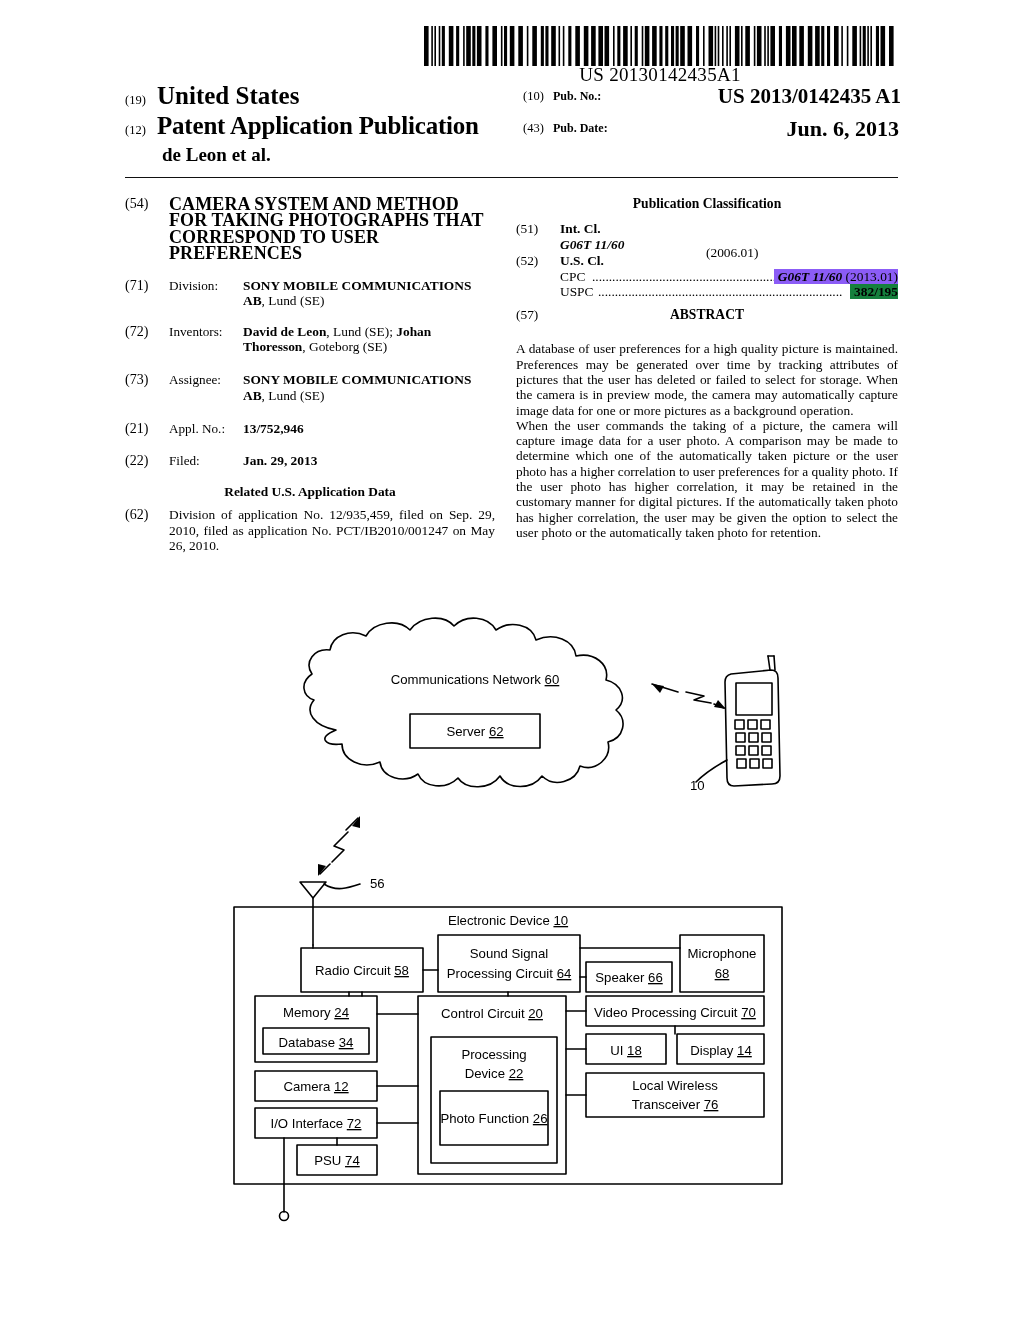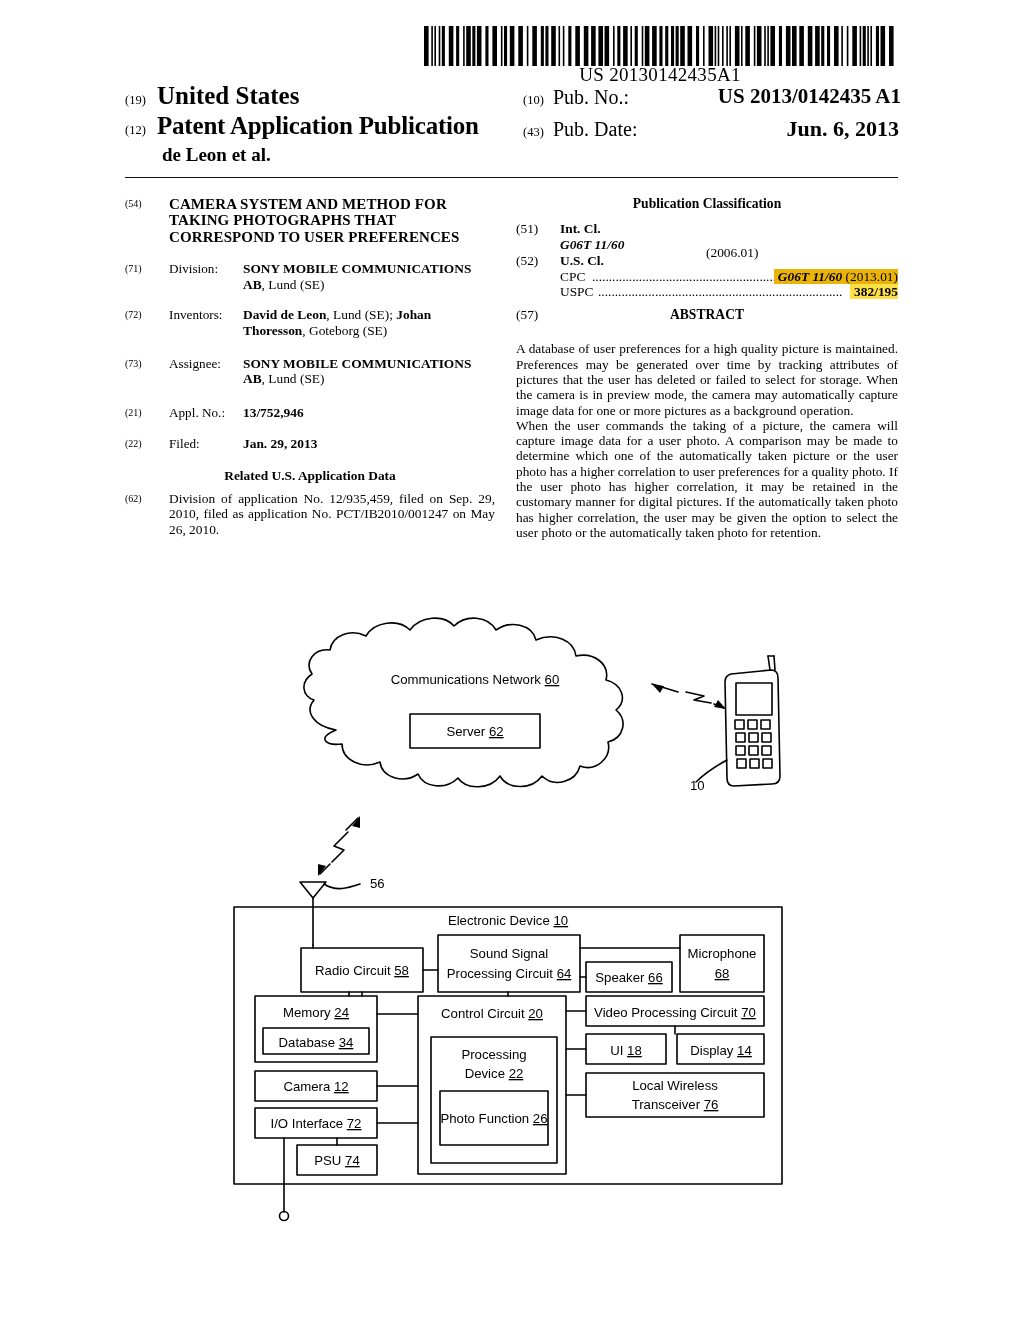--- a/index.html
+++ b/index.html
@@ -32,37 +32,37 @@
     font-size:12.5px;vertical-align:baseline;
     display:inline-block;width:32px;
   }
   .us-title{font-size:25px;font-weight:bold;letter-spacing:0px;}
   .pap-title{font-size:25px;font-weight:bold;letter-spacing:-0.2px;margin-top:12px;}
   .authors{font-size:19px;font-weight:bold;}
 
   .hdr-right{position:absolute;left:398px;top:4px;width:378px;}
   .pubrow{position:relative;height:32px;}
   .pubrow .tag{font-size:12.5px;display:inline-block;width:30px;}
-  .pubrow .lbl{font-size:20px;font-weight:normal;}
+  .pubrow .lbl{font-size:12px;font-weight:bold;}
   .pubrow .val{font-size:21px;font-weight:bold;position:absolute;right:0;top:-2px;white-space:nowrap;}
   .pubrow .val2{font-size:22px;font-weight:bold;position:absolute;right:2px;top:-2px;white-space:nowrap;}
 
   .rule{position:absolute;left:125px;top:177px;width:773px;height:0;border-top:1.6px solid #111;}
 
   
   .colL{position:absolute;left:125px;top:196px;width:370px;font-size:13.4px;line-height:15.6px;}
   .colR{position:absolute;left:516px;top:196px;width:382px;font-size:13.4px;line-height:15.4px;}
 
   .fld{position:relative;margin-bottom:11px;}
-  .fld .num{position:absolute;left:0;top:0;width:34px;font-size:10px;}
+  .fld .num{position:absolute;left:0;top:0;width:34px;font-size:14px;}
   .fld .lab{position:absolute;left:44px;top:0;width:74px;font-size:13.2px;}
   .fld .bod{margin-left:44px;}
   .fld .bod.ind{margin-left:118px;}
   b{font-weight:bold;}
-  .title54 .bod{margin-left:44px;font-weight:bold;font-size:15px;line-height:16.4px;letter-spacing:.1px;}
+  .title54 .bod{margin-left:44px;font-weight:bold;font-size:18px;line-height:16.4px;letter-spacing:.1px;}
   .relhdr{text-align:center;font-weight:bold;margin:16px 0 7px 0;font-size:13.4px;}
 
   
   .pc-title{text-align:center;font-weight:bold;font-size:13.6px;margin-bottom:10px;}
   .cls{position:relative;margin-bottom:1px;}
   .cls .num{position:absolute;left:0;top:0;width:34px;}
   .cls .bod{margin-left:44px;}
   .ital{font-style:italic;font-weight:bold;}
   .rowline{position:relative;margin-left:44px;height:15.4px;}
   .rowline .lhs{position:absolute;left:0;top:0;}
@@ -254,26 +254,26 @@
         <span style="position:absolute;left:146px;top:8px;">(2006.01)</span>
       </div>
     </div>
 
     <div class="cls" style="margin-top:1px;">
       <span class="num">(52)</span>
       <div class="bod"><b>U.S. Cl.</b></div>
       <div class="rowline">
         <span class="lhs">CPC</span>
         <span class="dotfill" style="padding-left:32px;">...................................................................</span>
-        <span class="rhs" style="background:#eab308;padding-left:4px;"><b class="ital">G06T 11/60</b> <span>(2013.01)</span></span>
+        <span class="rhs" style="background:#8b5cf6;padding-left:4px;"><b class="ital">G06T 11/60</b> <span>(2013.01)</span></span>
       </div>
       <div class="rowline">
         <span class="lhs">USPC</span>
         <span class="dotfill" style="padding-left:38px;">.........................................................................</span>
-        <span class="rhs" style="background:#fde047;padding-left:4px;"><b>382/195</b></span>
+        <span class="rhs" style="background:#15803d;padding-left:4px;"><b>382/195</b></span>
       </div>
     </div>
 
     <div class="abs-hd">
       <span class="num">(57)</span>
       <span class="t">ABSTRACT</span>
     </div>
 
     <div class="abstract">
       <p>A database of user preferences for a high quality picture is maintained. Preferences may be generated over time by tracking attributes of pictures that the user has deleted or failed to select for storage. When the camera is in preview mode, the camera may automatically capture image data for one or more pictures as a background operation.</p>

